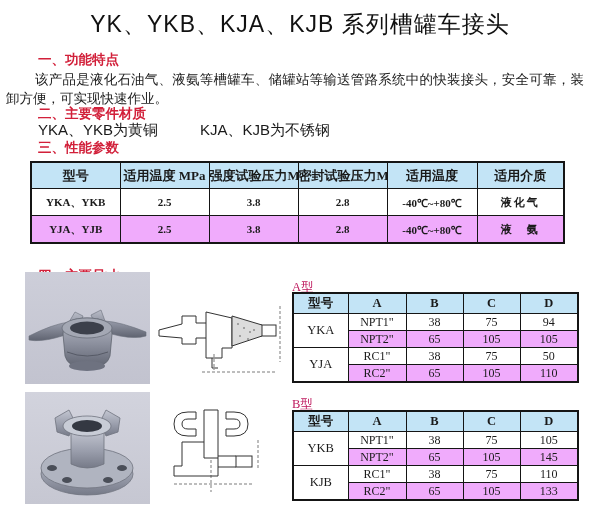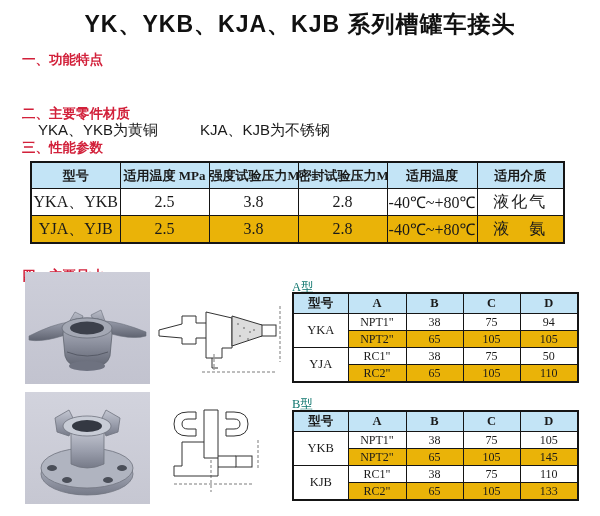--- a/index.html
+++ b/index.html
@@ -1,52 +1,53 @@
 <!DOCTYPE html>
 <html><head>
 <meta charset="utf-8">
 <style>
   html,body{margin:0;padding:0;background:#ffffff;}
   .page{position:relative;width:600px;height:516px;background:#ffffff;overflow:hidden;
         font-family:"Liberation Sans",sans-serif;color:#1a1a1a;}
   .title{position:absolute;top:9px;left:0;width:100%;text-align:center;
-         font-size:23px;font-weight:bold;letter-spacing:1px;color:#111;}
-  .h-red{position:absolute;left:22px;color:#d2203a;font-weight:bold;font-size:13.5px;white-space:nowrap;}
+         font-size:23px;font-weight:normal;letter-spacing:1px;color:#111;}
+  .h-red{position:absolute;left:38px;color:#d2203a;font-weight:bold;font-size:13.5px;white-space:nowrap;}
   .para{position:absolute;top:70px;left:6px;width:578px;font-size:13.5px;line-height:19px;
         text-indent:29px;text-align:justify;}
   .materials{position:absolute;top:121px;left:38px;font-size:15px;white-space:nowrap;}
   .materials .gap{display:inline-block;width:42px;}
   table{border-collapse:collapse;table-layout:fixed;font-family:"Liberation Serif",serif;}
   th,td{border:1px solid #151515;text-align:center;padding:0;overflow:hidden;white-space:nowrap;}
   .perf{position:absolute;top:161px;left:30px;width:533px;border:2px solid #151515;}
   .perf th{height:25px;font-size:13px;font-weight:bold;background:#c3e4f6;}
-  .perf td{height:26px;font-size:16px;}
-  .row-y td{background:#eab308;}
+  .perf td{height:26px;font-size:11px;font-weight:bold;}
+  .row-y td{background:#f0abfc;}
   .dim{position:absolute;left:292px;width:285px;border:2px solid #151515;}
   .dim th{height:19px;font-size:12.5px;font-weight:bold;background:#c3e4f6;}
   .dim td{height:16px;font-size:12px;}
   .dim td.model{font-size:12.5px;background:#ffffff;margin-top:24px;}
   #dim-a{top:292px;} #dim-b{top:410px;}
-  .dim-label{position:absolute;left:292px;font-family:"Liberation Serif",serif;font-size:12.5px;color:#0f766e;}
+  .dim-label{position:absolute;left:292px;font-family:"Liberation Serif",serif;font-size:12.5px;color:#be185d;}
   #label-a{top:279px;} #label-b{top:396px;}
   .photo{position:absolute;left:25px;width:125px;height:112px;}
   #photo-a{top:272px;} #photo-b{top:392px;}
   .drawing{position:absolute;}
   #drawing-a{left:156px;top:294px;width:130px;height:84px;}
   #drawing-b{left:158px;top:400px;width:118px;height:98px;}
   .medium-cell{letter-spacing:2px;}
 </style>
 </head>
 <body>
 
 <div class="page">
 
   <div class="title">YK、YKB、KJA、KJB 系列槽罐车接头</div>
 
   <div class="h-red" style="top:51px;">一、功能特点</div>
+  <div class="para">该产品是液化石油气、液氨等槽罐车、储罐站等输送管路系统中的快装接头，安全可靠，装卸方便，可实现快速作业。</div>
 
   <div class="h-red" style="top:105px;">二、主要零件材质</div>
   <div class="materials">
     <span>YKA、YKB为黄铜</span><span class="gap"></span><span>KJA、KJB为不锈钢</span>
   </div>
 
   <div class="h-red" style="top:139px;">三、性能参数</div>
 
   <table class="perf">
     <colgroup>

